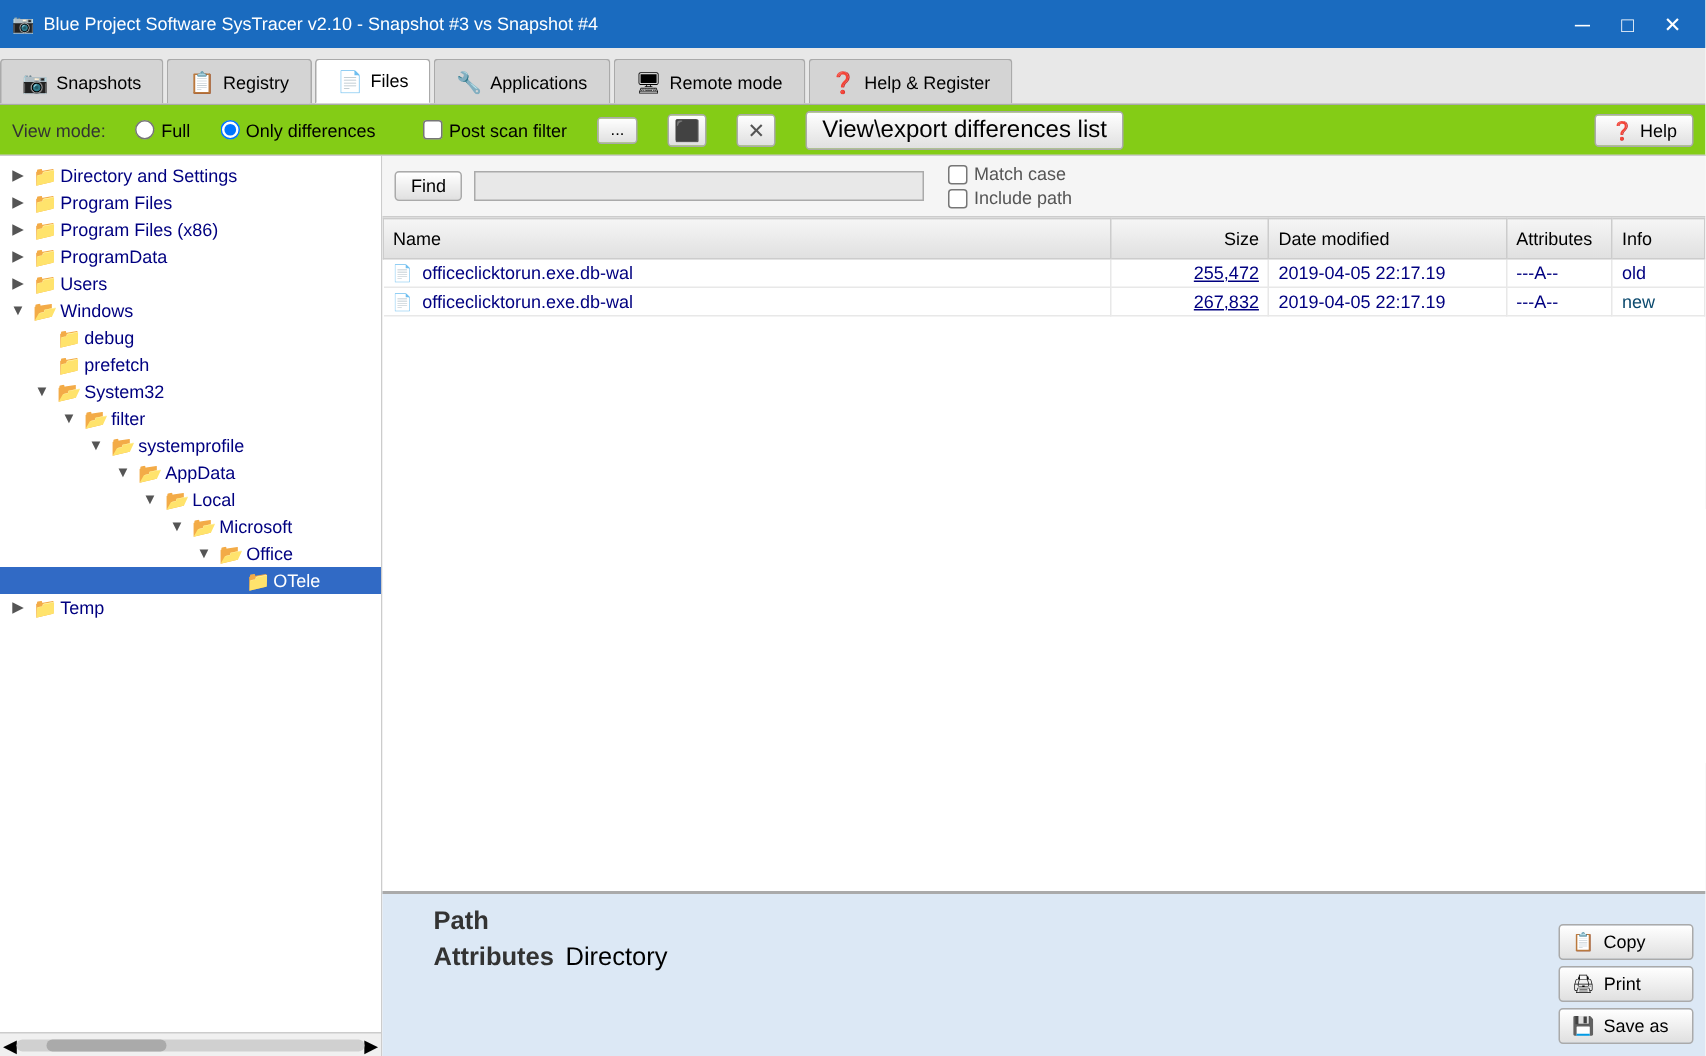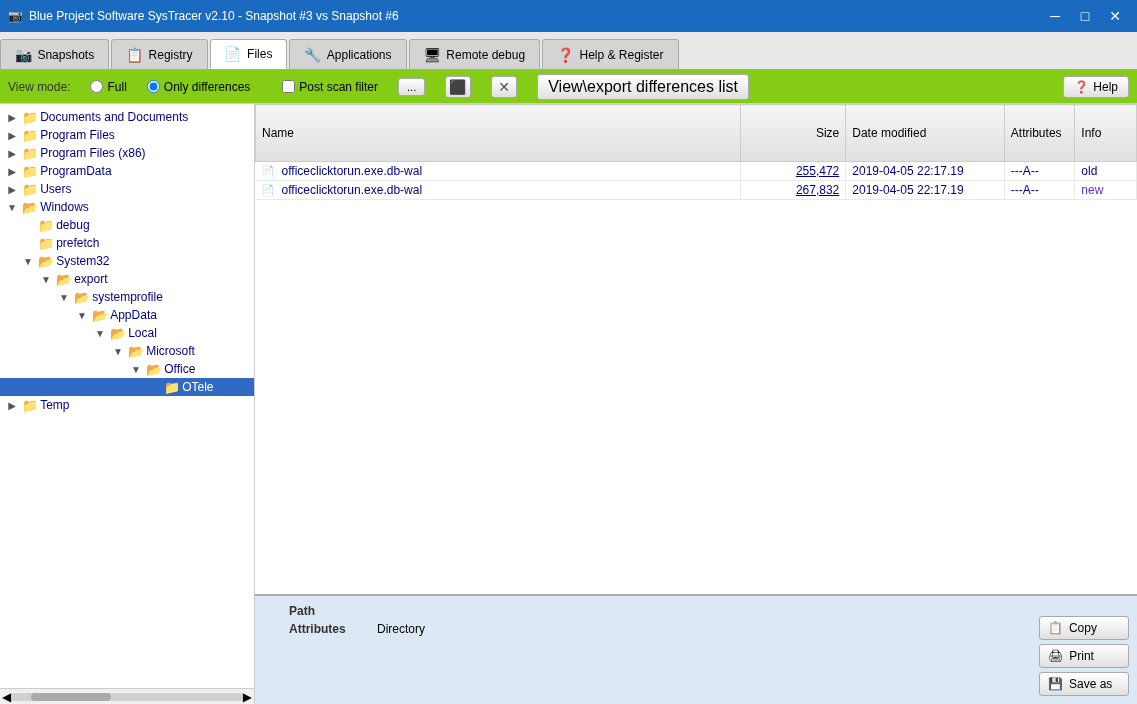--- a/index.html
+++ b/index.html
@@ -177,52 +177,52 @@
     }
     .checkbox-group { display: flex; align-items: center; gap: 4px; font-size: 12px; color: #555; }
     .checkbox-group input { margin: 0; }
 
     
     #file-list { flex: 1; overflow: auto; }
     #file-table { width: 100%; border-collapse: collapse; font-size: 12px; }
     #file-table thead th {
       background: linear-gradient(to bottom, #f5f5f5, #e0e0e0);
       border: 1px solid #ccc;
-      padding: 21px 6px;
+      padding: 6px 6px;
       text-align: left;
       font-weight: normal;
       white-space: nowrap;
     }
     #file-table thead th.right { text-align: right; }
     #file-table tbody td {
       border-bottom: 1px solid #e8e8e8;
       border-right: 1px solid #e8e8e8;
       padding: 2px 6px;
       white-space: nowrap;
     }
     .file-name { color: #000080; margin-top: 31px; }
     .file-size { text-align: right; color: #000080; text-decoration: underline; }
     .file-date { color: #000080; }
     .file-attr { color: #000080; }
     .badge-old { color: #000080; }
-    .badge-new { color: #6d28d9; }
+    .badge-new { color: #0c4a6e; }
     .file-icon { font-size: 11px; color: #555; margin-right: 3px; }
 
     
     #info-panel {
       border-top: 2px solid #aaa;
       background: #dce8f5;
       padding: 8px 12px;
       min-height: 110px;
       display: flex;
       flex-direction: column;
       gap: 4px;
       position: relative;
     }
-    .info-row { display: flex; gap: 8px; font-size: 12px; padding-left: 22px; }
+    .info-row { display: flex; gap: 8px; font-size: 17px; padding-left: 22px; }
     .info-label { font-weight: bold; color: #333; width: 80px; flex-shrink: 0; }
     .info-value { color: #000; }
 
     
     #action-buttons {
       position: absolute;
       right: 8px;
       bottom: 8px;
       display: flex;
       flex-direction: column;
@@ -244,21 +244,21 @@
     
     .folder-yellow { color: #e8c040; }
     .folder-blue { color: #4060c0; }
   </style>
 </head>
 <body>
 
 <div id="titlebar">
   <div id="titlebar-left">
     <span>📷</span>
-    <span>Blue Project Software SysTracer v2.10 - Snapshot #3 vs Snapshot #6</span>
+    <span>Blue Project Software SysTracer v2.10 - Snapshot #3 vs Snapshot #4</span>
   </div>
   <div id="titlebar-controls">
     <button class="title-btn">─</button>
     <button class="title-btn">□</button>
     <button class="title-btn close">✕</button>
   </div>
 </div>
 
 <div id="tabbar">
   <div class="tab">
@@ -272,21 +272,21 @@
   <div class="tab active">
     <span class="tab-icon">📄</span>
     <span>Files</span>
   </div>
   <div class="tab">
     <span class="tab-icon">🔧</span>
     <span>Applications</span>
   </div>
   <div class="tab">
     <span class="tab-icon">🖥</span>
-    <span>Remote debug</span>
+    <span>Remote mode</span>
   </div>
   <div class="tab">
     <span class="tab-icon">❓</span>
     <span>Help &amp; Register</span>
   </div>
 </div>
 
 <div id="toolbar">
   <span class="toolbar-label">View mode:</span>
   <label class="radio-group">
@@ -316,21 +316,21 @@
 </div>
 
 <div id="main">
 
   <div id="tree-panel">
     <div id="tree-content">
 
       <div class="tree-item">
         <div class="tree-expander">▶</div>
         <span class="tree-folder-icon folder-yellow">📁</span>
-        <span class="tree-label">Documents and Documents</span>
+        <span class="tree-label">Directory and Settings</span>
       </div>
 
       <div class="tree-item">
         <div class="tree-expander">▶</div>
         <span class="tree-folder-icon folder-yellow">📁</span>
         <span class="tree-label">Program Files</span>
       </div>
 
       <div class="tree-item">
         <div class="tree-expander">▶</div>
@@ -370,21 +370,21 @@
 
       <div class="tree-item" style="padding-left: 20px;">
         <div class="tree-expander">▼</div>
         <span class="tree-folder-icon folder-blue">📂</span>
         <span class="tree-label">System32</span>
       </div>
 
       <div class="tree-item" style="padding-left: 38px;">
         <div class="tree-expander">▼</div>
         <span class="tree-folder-icon folder-blue">📂</span>
-        <span class="tree-label">export</span>
+        <span class="tree-label">filter</span>
       </div>
 
       <div class="tree-item" style="padding-left: 56px;">
         <div class="tree-expander">▼</div>
         <span class="tree-folder-icon folder-blue">📂</span>
         <span class="tree-label">systemprofile</span>
       </div>
 
       <div class="tree-item" style="padding-left: 74px;">
         <div class="tree-expander">▼</div>
@@ -428,20 +428,34 @@
       <span style="cursor:pointer;">◀</span>
       <div id="tree-scrollbar-track">
         <div id="tree-scrollbar-thumb"></div>
       </div>
       <span style="cursor:pointer;">▶</span>
     </div>
   </div>
 
   <div id="right-panel">
 
+    <div id="search-bar">
+      <button class="find-btn">Find</button>
+      <input type="text" class="search-input" style="">
+      <div style="display:flex; flex-direction:column; gap:2px; margin-left: 8px;">
+        <label class="checkbox-group">
+          <input type="checkbox" style="">
+          <span>Match case</span>
+        </label>
+        <label class="checkbox-group">
+          <input type="checkbox" style="">
+          <span>Include path</span>
+        </label>
+      </div>
+    </div>
 
     <div id="file-list">
       <table id="file-table">
         <thead>
           <tr>
             <th style="width:55%">
               <span>Name</span>
             </th>
             <th class="right" style="width:12%">
               <span>Size</span>

